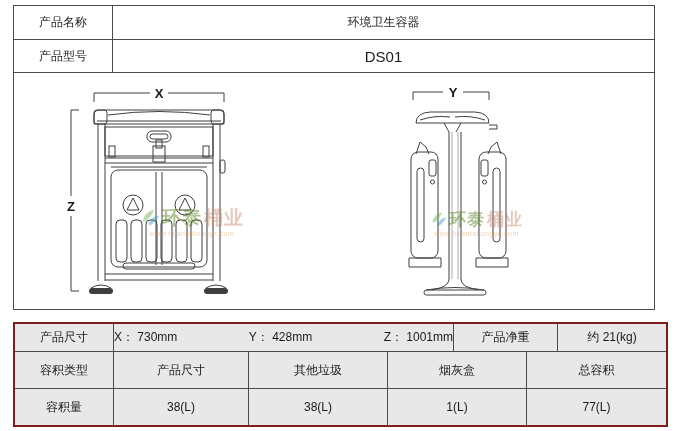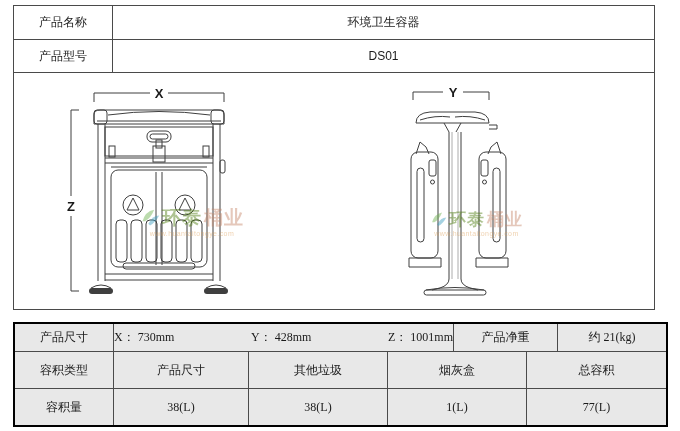--- a/index.html
+++ b/index.html
@@ -39,22 +39,22 @@
   }
   .wm-row { display:flex; align-items:center; gap:2px; }
   .wm-text { font-size:19px; font-weight:bold; letter-spacing:1px; }
   .wm-sm .wm-text { font-size:17px; }
   .wm-green { color:#4d7c0f; }
   .wm-brown { color:#c6876a; }
   .wm-url { font-size:7px; color:#dc9a4e; letter-spacing:0.4px; margin-top:-1px; }
   
   .bottom-table {
     position:absolute; left:13px; top:322px; width:655px; height:105px;
-    border:2px solid #000000; box-sizing:border-box; background:#e8e8e8;
-    display:grid; grid-template-rows:28px 37px 1fr;font-family:Liberation Serif, serif;
+    border:2px solid #7f1d1d; box-sizing:border-box; background:#e8e8e8;
+    display:grid; grid-template-rows:28px 37px 1fr;
   }
   .bt-row { display:grid; box-sizing:border-box; border-bottom:1px solid #4a4a4a; }
   .bt-row:last-child { border-bottom:none; }
   .bt-row-1 { grid-template-columns:99px 340px 104px 1fr; }
   .bt-row-4col { grid-template-columns:99px 135px 139px 139px 1fr; }
   .bt-cell {
     box-sizing:border-box; display:flex; align-items:center; justify-content:center;
     font-size:12px; border-right:1px solid #4a4a4a;
   }
   .bt-cell:last-child { border-right:none; }
@@ -63,21 +63,21 @@
 </head>
 <body>
 
 <div class="sheet">
 
   <div class="top-table">
     <div class="cell">产品名称</div>
     <div class="cell no-r">环境卫生容器</div>
 
     <div class="cell">产品型号</div>
-    <div class="cell no-r" style="font-size:12px;">DS01</div>
+    <div class="cell no-r" style="font-size:15px;">DS01</div>
 
 
     <div class="cell no-r no-b drawing-area">
 
       <svg class="tech" style="left:47px; top:11px;" width="172" height="218" viewBox="0 0 172 218">
 
         <path d="M33,18 L33,9 L89,9 M107,9 L163,9 L163,18"></path>
         <text class="dim" x="98" y="14">X</text>
 
         <path d="M18,26 L10,26 L10,112 M10,132 L10,207 L18,207"></path>

